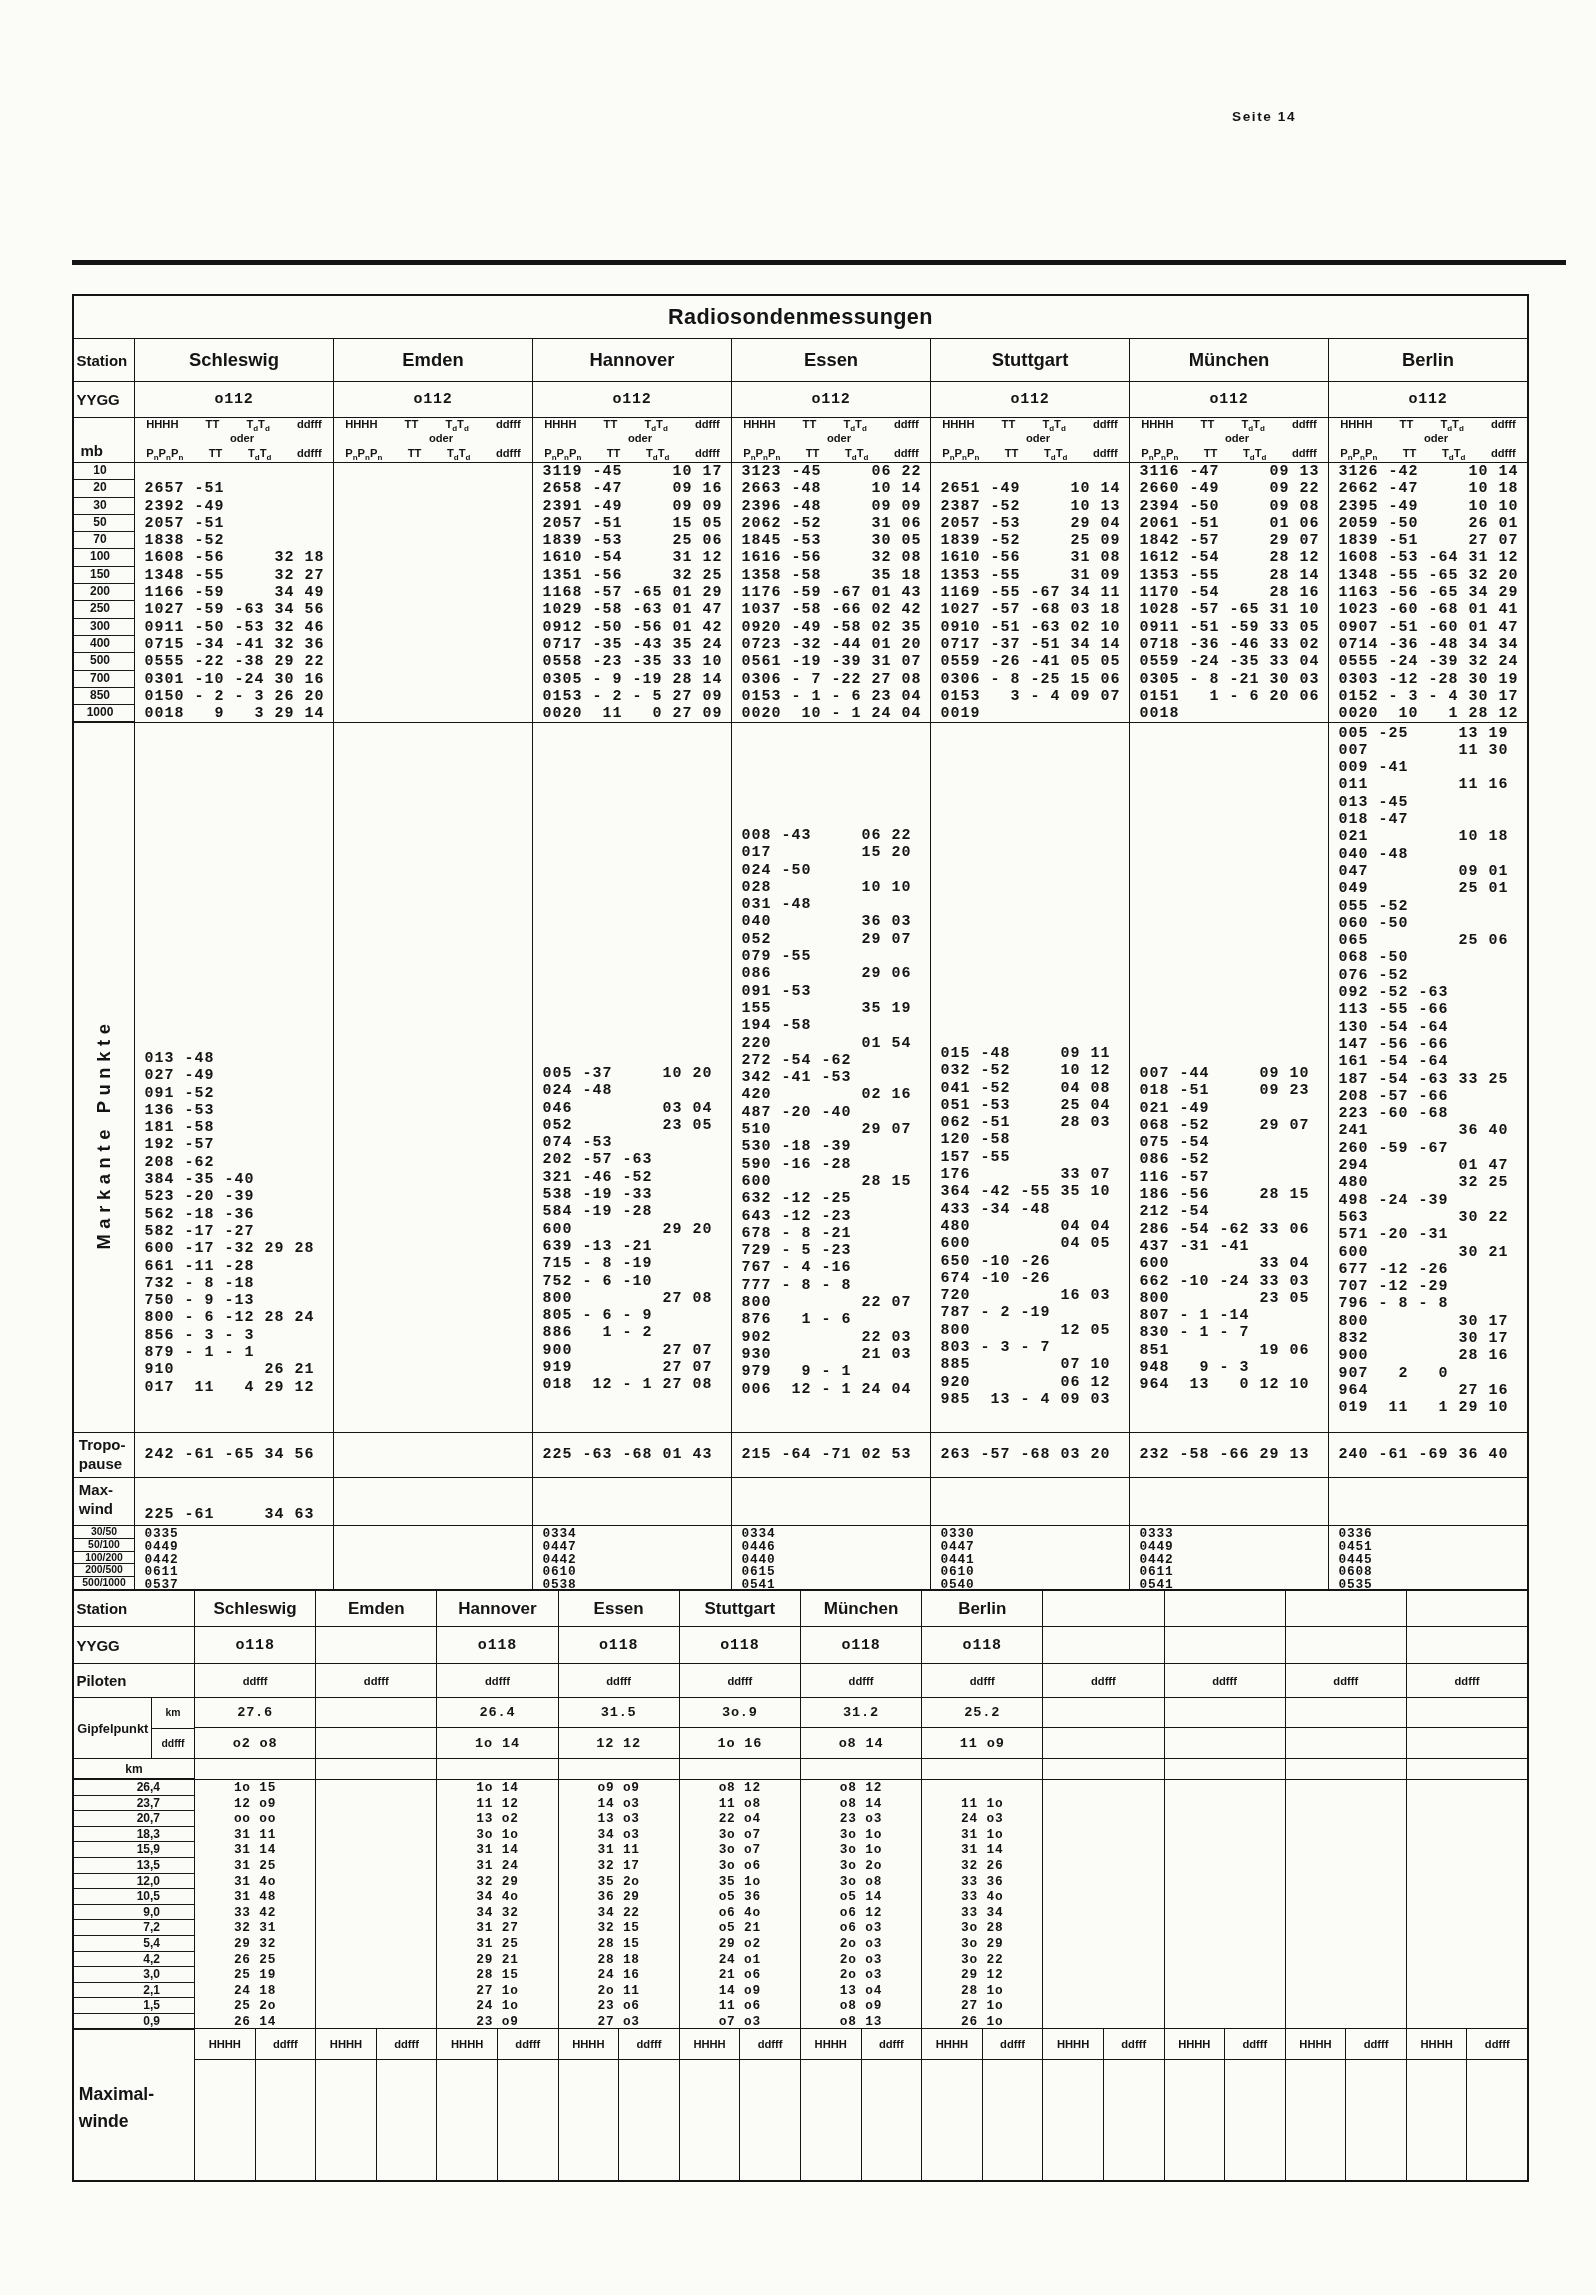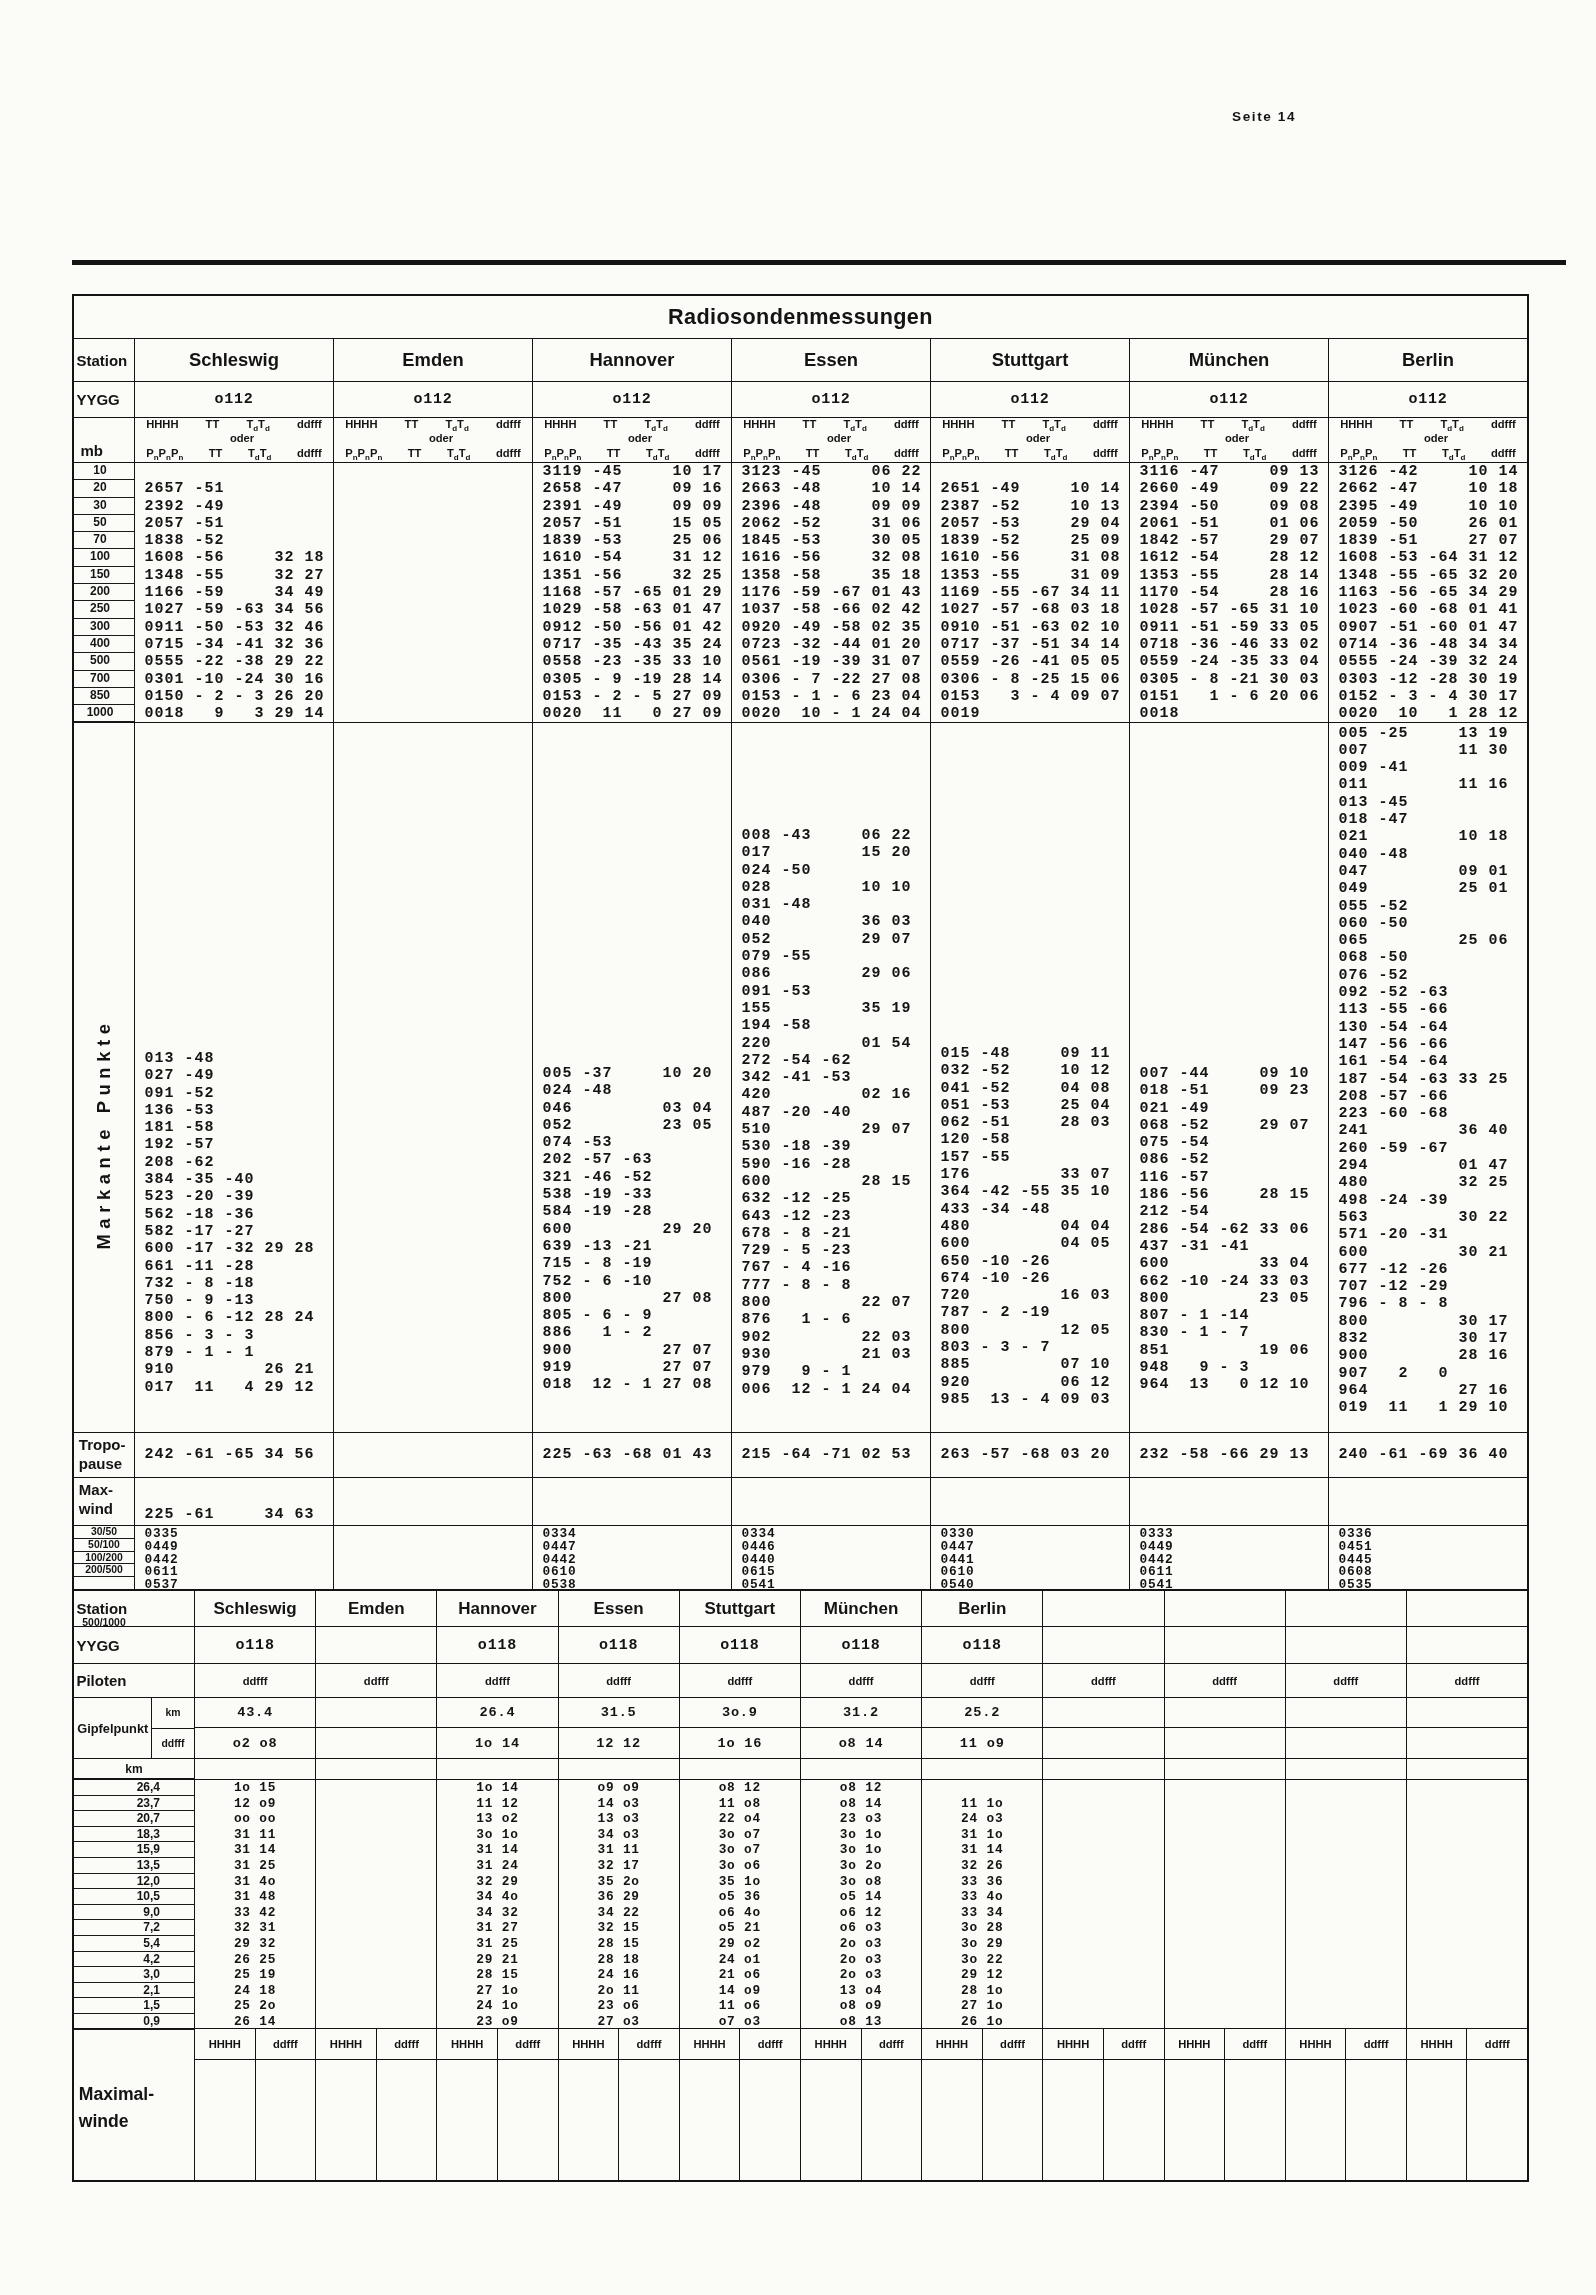--- a/index.html
+++ b/index.html
@@ -41,21 +41,21 @@
   .vertlabel{position:absolute;top:58%;left:50%;transform:translate(-50%,-50%) rotate(-90deg);
              white-space:nowrap;font:700 18.4px "Liberation Sans",sans-serif;letter-spacing:5.6px;}
   .b-tropo{height:45px;}
   .duolabel{padding:2.4px 0 0 4.8px;font:700 15px "Liberation Sans",sans-serif;line-height:19px;}
   .tline{display:flex;align-items:center;height:100%;}
   .b-maxwind{height:48px;}
   .bline{display:flex;align-items:flex-end;height:100%;padding-bottom:1.6px;box-sizing:border-box;}
   .b-ratio{height:64px;}
   .ratrow{height:12.8px;line-height:12px;box-sizing:border-box;border-bottom:1.6px solid #1a1a1a;
           font:700 10.4px "Liberation Sans",sans-serif;text-align:center;}
-  .ratrow:last-child{border-bottom:none;margin-top:40px;}
+  .ratrow:last-child{border-bottom:none;}
   .rline{height:12.8px;line-height:12.8px;font:700 12.8px "Liberation Mono",monospace;letter-spacing:0.8px;padding-left:9.6px;white-space:pre;}
   
   .b-hwtitle{height:43px;border-top:3.2px solid #141414;align-items:center;justify-content:center;}
   .hwtitle{width:100%;text-align:center;font:700 23px "Liberation Sans",sans-serif;}
   .hw .lcol{flex:0 0 120px;width:120px;}
   .b-hwstation{height:37px;border-top:2.4px solid #141414;}
   .hwname{display:flex;align-items:center;justify-content:center;height:100%;font:700 17px "Liberation Sans",sans-serif;}
   .b-hwyygg{height:37px;}
   .b-piloten{height:34px;}
   .ddflabel{display:flex;align-items:center;justify-content:center;height:100%;font:700 11.2px "Liberation Sans",sans-serif;}
@@ -828,21 +828,21 @@
         <div class="lcol">
           <div class="gipwrap">
             <div class="gipname">Gipfelpunkt</div>
             <div class="gipsub">
               <div>km</div>
               <div>ddfff</div>
             </div>
           </div>
         </div>
         <div class="scol">
-          <div class="giprow top">43.4</div>
+          <div class="giprow top">27.6</div>
           <div class="giprow">o2 o8</div>
         </div>
         <div class="scol">
           <div class="giprow top"></div>
           <div class="giprow"></div>
         </div>
         <div class="scol">
           <div class="giprow top">26.4</div>
           <div class="giprow">1o 14</div>
         </div>

